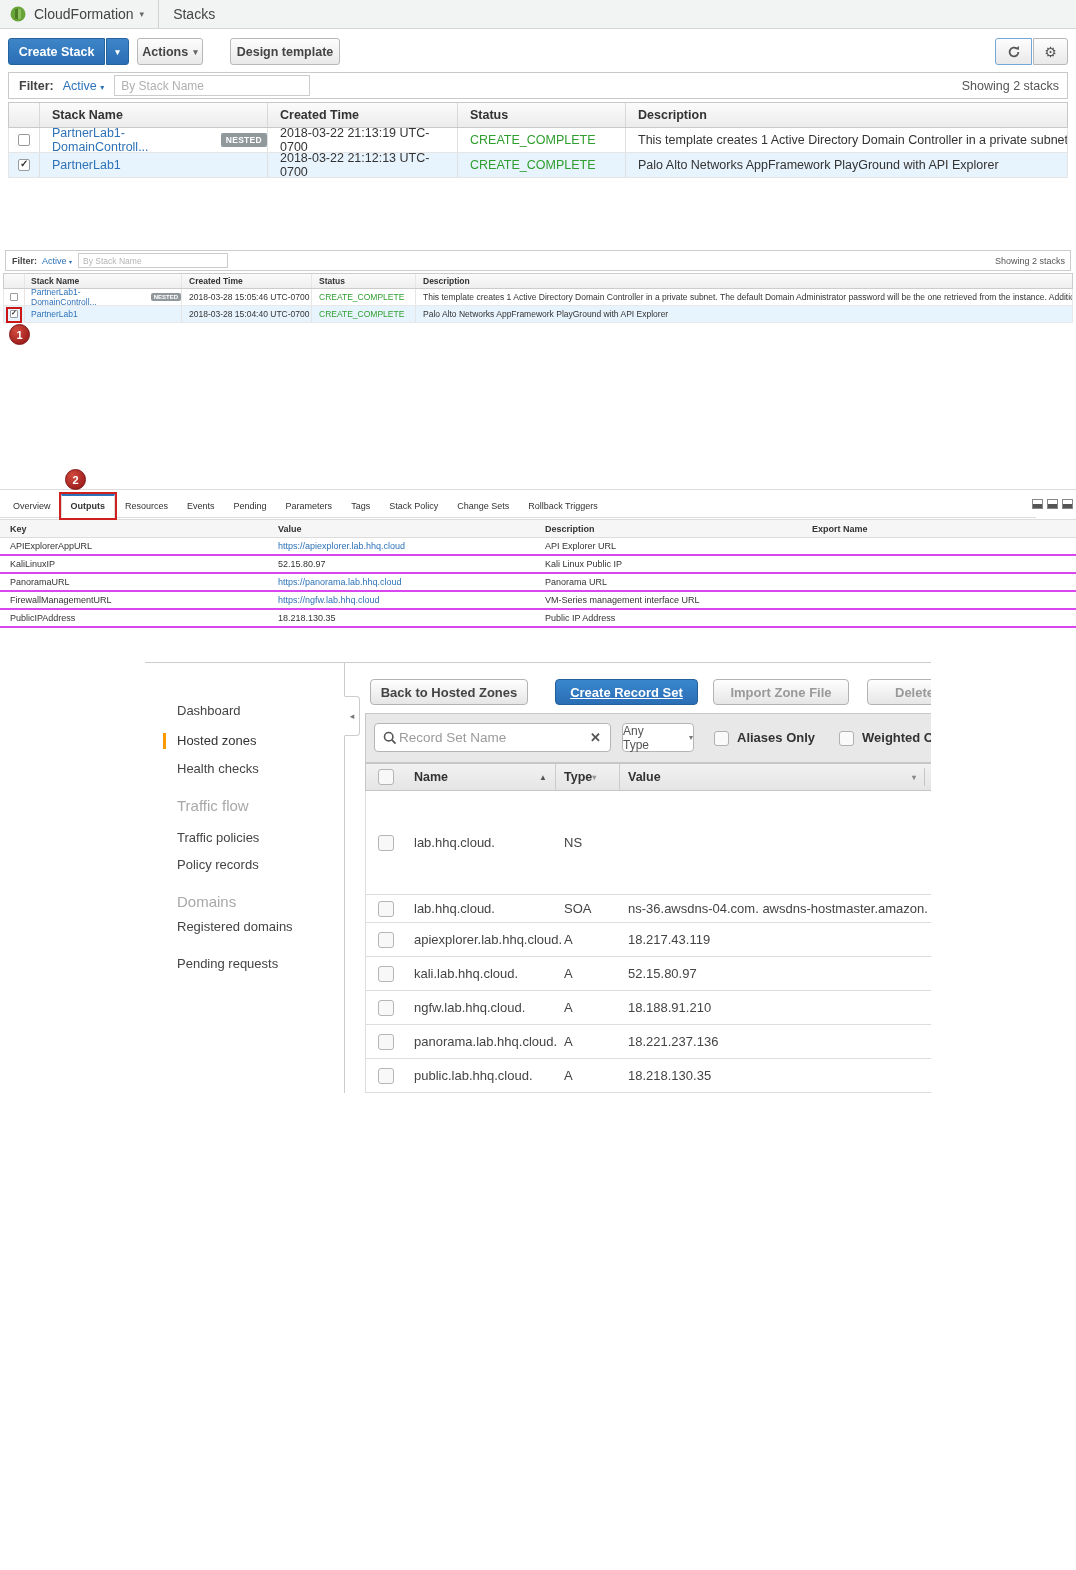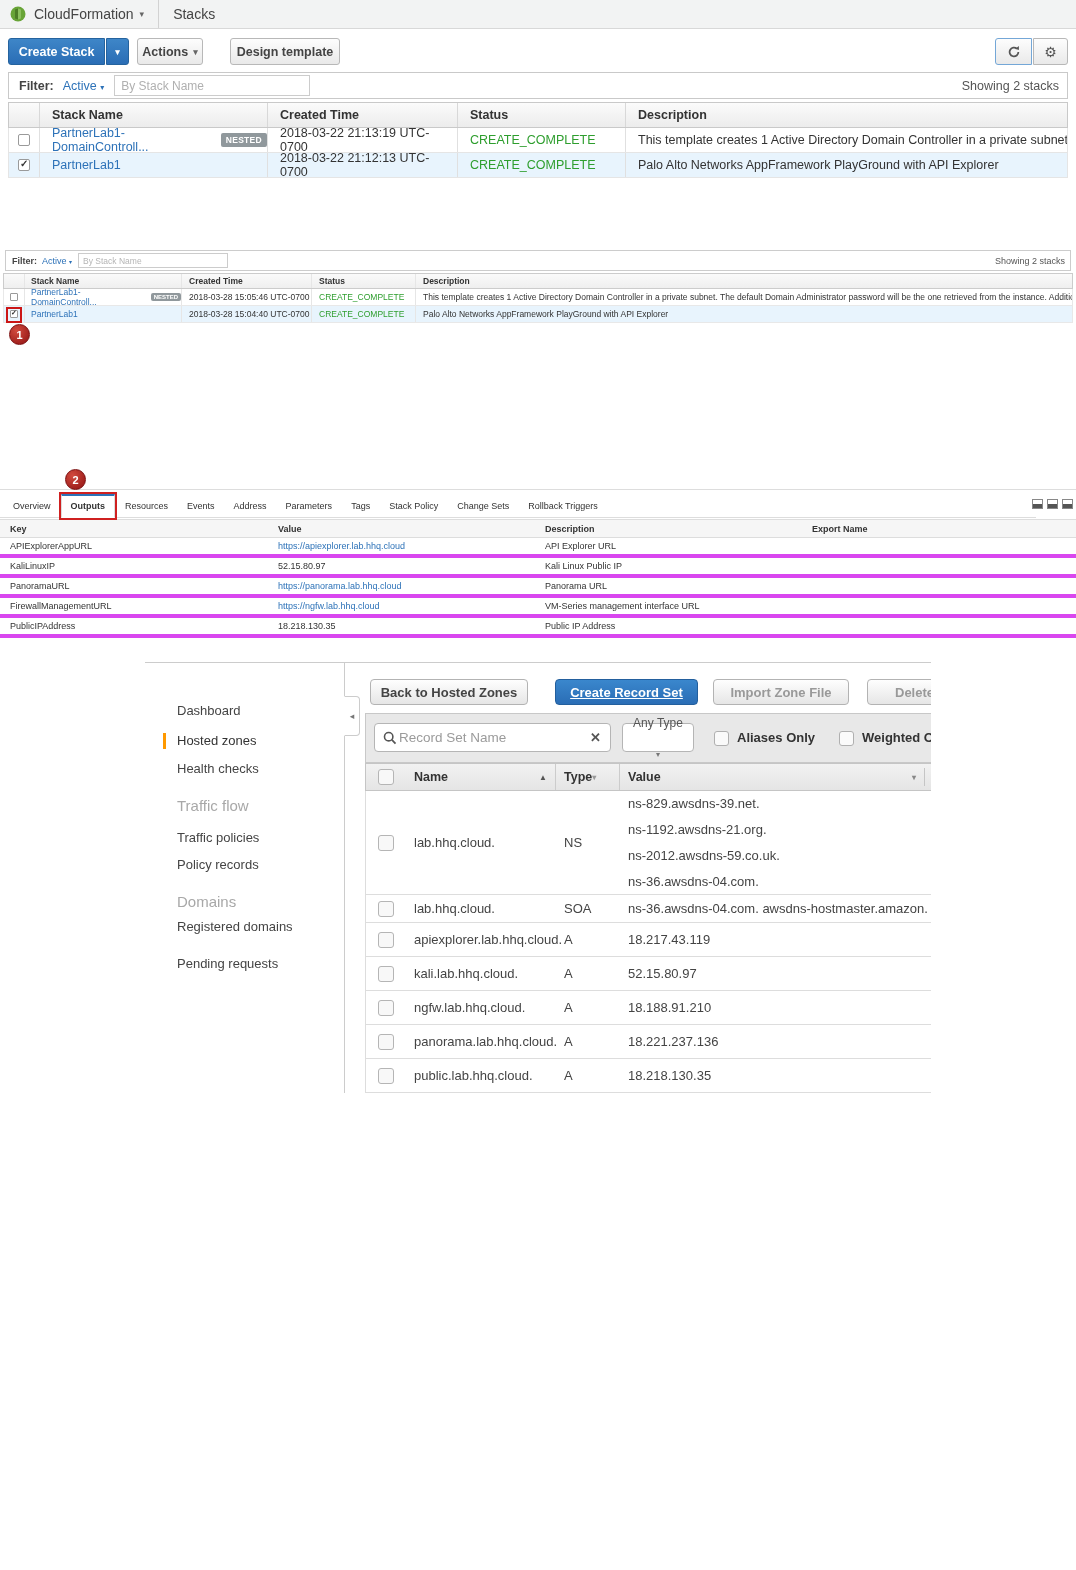--- a/index.html
+++ b/index.html
@@ -105,21 +105,21 @@
     display:flex;align-items:flex-end;padding-left:4px;}
   .tab{height:21px;line-height:21px;padding:0 9px;font-size:9px;color:#333;margin-right:1px;white-space:nowrap;margin-top:8px;}
   .tab.active{background:#fff;border:1px solid #ddd;border-top:2px solid #2d72b8;border-bottom:1px solid #fff;
     margin-bottom:-1px;box-shadow:0 0 0 2px #cf2020;position:relative;z-index:2;font-weight:bold;}
   .cfs-layout-icons{position:absolute;top:249px;right:3px;display:flex;gap:4px;}
   .licon{width:11px;height:10px;border:1px solid #888;background:linear-gradient(#fff 45%,#555 45%);box-sizing:border-box;}
 
   .cfs-outputs{position:absolute;top:269px;left:0;right:0;}
   .out-thead{display:flex;height:17px;align-items:center;background:#f6f6f6;
     border-top:1px solid #ddd;border-bottom:1px solid #ddd;font-weight:bold;font-size:9px;color:#333;}
-  .out-row{display:flex;height:16px;align-items:center;border-bottom:4px solid #d946ef;font-size:9px;background:#fff;}
+  .out-row{display:flex;height:16px;align-items:center;border-bottom:2px solid #d946ef;font-size:9px;background:#fff;}
   .o-key{width:268px;padding-left:10px;box-sizing:border-box;}
   .o-value{width:267px;padding-left:10px;box-sizing:border-box;}
   .o-desc{width:267px;padding-left:10px;box-sizing:border-box;}
   .o-export{flex:1;padding-left:10px;box-sizing:border-box;}
 
   
   .r53{position:absolute;top:662px;left:145px;width:786px;height:430px;border-top:1px solid #ccc;overflow:hidden;}
   .r53-sidebar{position:absolute;left:0;top:0;width:200px;height:430px;border-right:1px solid #ccc;box-sizing:border-box;}
   .sb-item{position:absolute;left:0;right:0;height:20px;line-height:20px;padding-left:32px;font-size:13px;color:#444;}
   .sb-item.active{font-weight:normal;color:#333;}
@@ -142,21 +142,21 @@
 
   .r53-filterpanel{position:absolute;left:19px;top:50px;right:0;height:50px;background:#e8e8e8;
     border:1px solid #c8c8c8;border-right:none;box-sizing:border-box;}
   .r53-search{position:absolute;left:8px;top:9px;width:237px;height:29px;background:#fff;border:1px solid #b5b5b5;
     border-radius:4px;display:flex;align-items:center;box-sizing:border-box;}
   .r53-search input{flex:1;border:none;outline:none;font-size:13.5px;font-family:"Liberation Sans",sans-serif;
     color:#444;margin-left:0;min-width:0;background:transparent;}
   .r53-search input::placeholder{color:#9b9b9b;}
   .search-x{color:#555;font-weight:bold;font-size:13px;margin:0 9px;}
   .r53-anytype{position:absolute;left:256px;top:9px;width:72px;height:29px;background:#fff;border:1px solid #b5b5b5;
-    border-radius:4px;display:flex;align-items:center;justify-content:center;font-size:12px;color:#555;box-sizing:border-box;gap:20px;flex-direction:column;}
+    border-radius:4px;display:flex;align-items:center;justify-content:center;font-size:12px;color:#555;box-sizing:border-box;gap:20px;}
   .r53-anytype .caret{font-size:8px;color:#777;}
   .r53-cb{position:absolute;top:17px;width:15px;height:15px;background:#fafafa;border:1px solid #b0b0b0;border-radius:3px;box-sizing:border-box;}
   .cb-aliases{left:348px;}
   .cb-weighted{left:473px;}
   .r53-cblabel{position:absolute;top:16px;font-size:13px;font-weight:bold;color:#333;white-space:nowrap;}
   .lbl-aliases{left:371px;}
   .lbl-weighted{left:496px;}
 
   .r53-table{position:absolute;left:19px;top:100px;right:0;}
   .r53-thead{display:flex;height:28px;align-items:center;background:linear-gradient(#f2f2f2,#e5e5e5);
@@ -320,21 +320,21 @@
   <div class="ann ann-1">1</div>
   <div class="ann ann-2">2</div>
 
   <div class="cfs-divider"></div>
 
   <div class="cfs-tabs">
     <div class="tab">Overview</div>
     <div class="tab active">Outputs</div>
     <div class="tab">Resources</div>
     <div class="tab">Events</div>
-    <div class="tab">Address</div>
+    <div class="tab">Pending</div>
     <div class="tab">Parameters</div>
     <div class="tab">Tags</div>
     <div class="tab">Stack Policy</div>
     <div class="tab">Change Sets</div>
     <div class="tab">Rollback Triggers</div>
   </div>
   <div class="cfs-layout-icons">
     <div class="licon"></div>
     <div class="licon"></div>
     <div class="licon"></div>
@@ -440,28 +440,20 @@
           <span class="hdr-sep"></span>
         </div>
       </div>
 
       <div class="r53-row row-ns">
         <div class="rc-cb">
             <div class="cb-lg"></div>
           </div>
         <div class="rc-name">lab.hhq.cloud.</div>
         <div class="rc-type">NS</div>
-        <div class="rc-value ns-lines">
-          <div>
-            <div>ns-829.awsdns-39.net.</div>
-            <div>ns-1192.awsdns-21.org.</div>
-            <div>ns-2012.awsdns-59.co.uk.</div>
-            <div>ns-36.awsdns-04.com.</div>
-          </div>
-        </div>
       </div>
 
       <div class="r53-row row-soa">
         <div class="rc-cb">
             <div class="cb-lg"></div>
           </div>
         <div class="rc-name">lab.hhq.cloud.</div>
         <div class="rc-type">SOA</div>
         <div class="rc-value">
             <span class="val-line">ns-36.awsdns-04.com. awsdns-hostmaster.amazon.</span>

